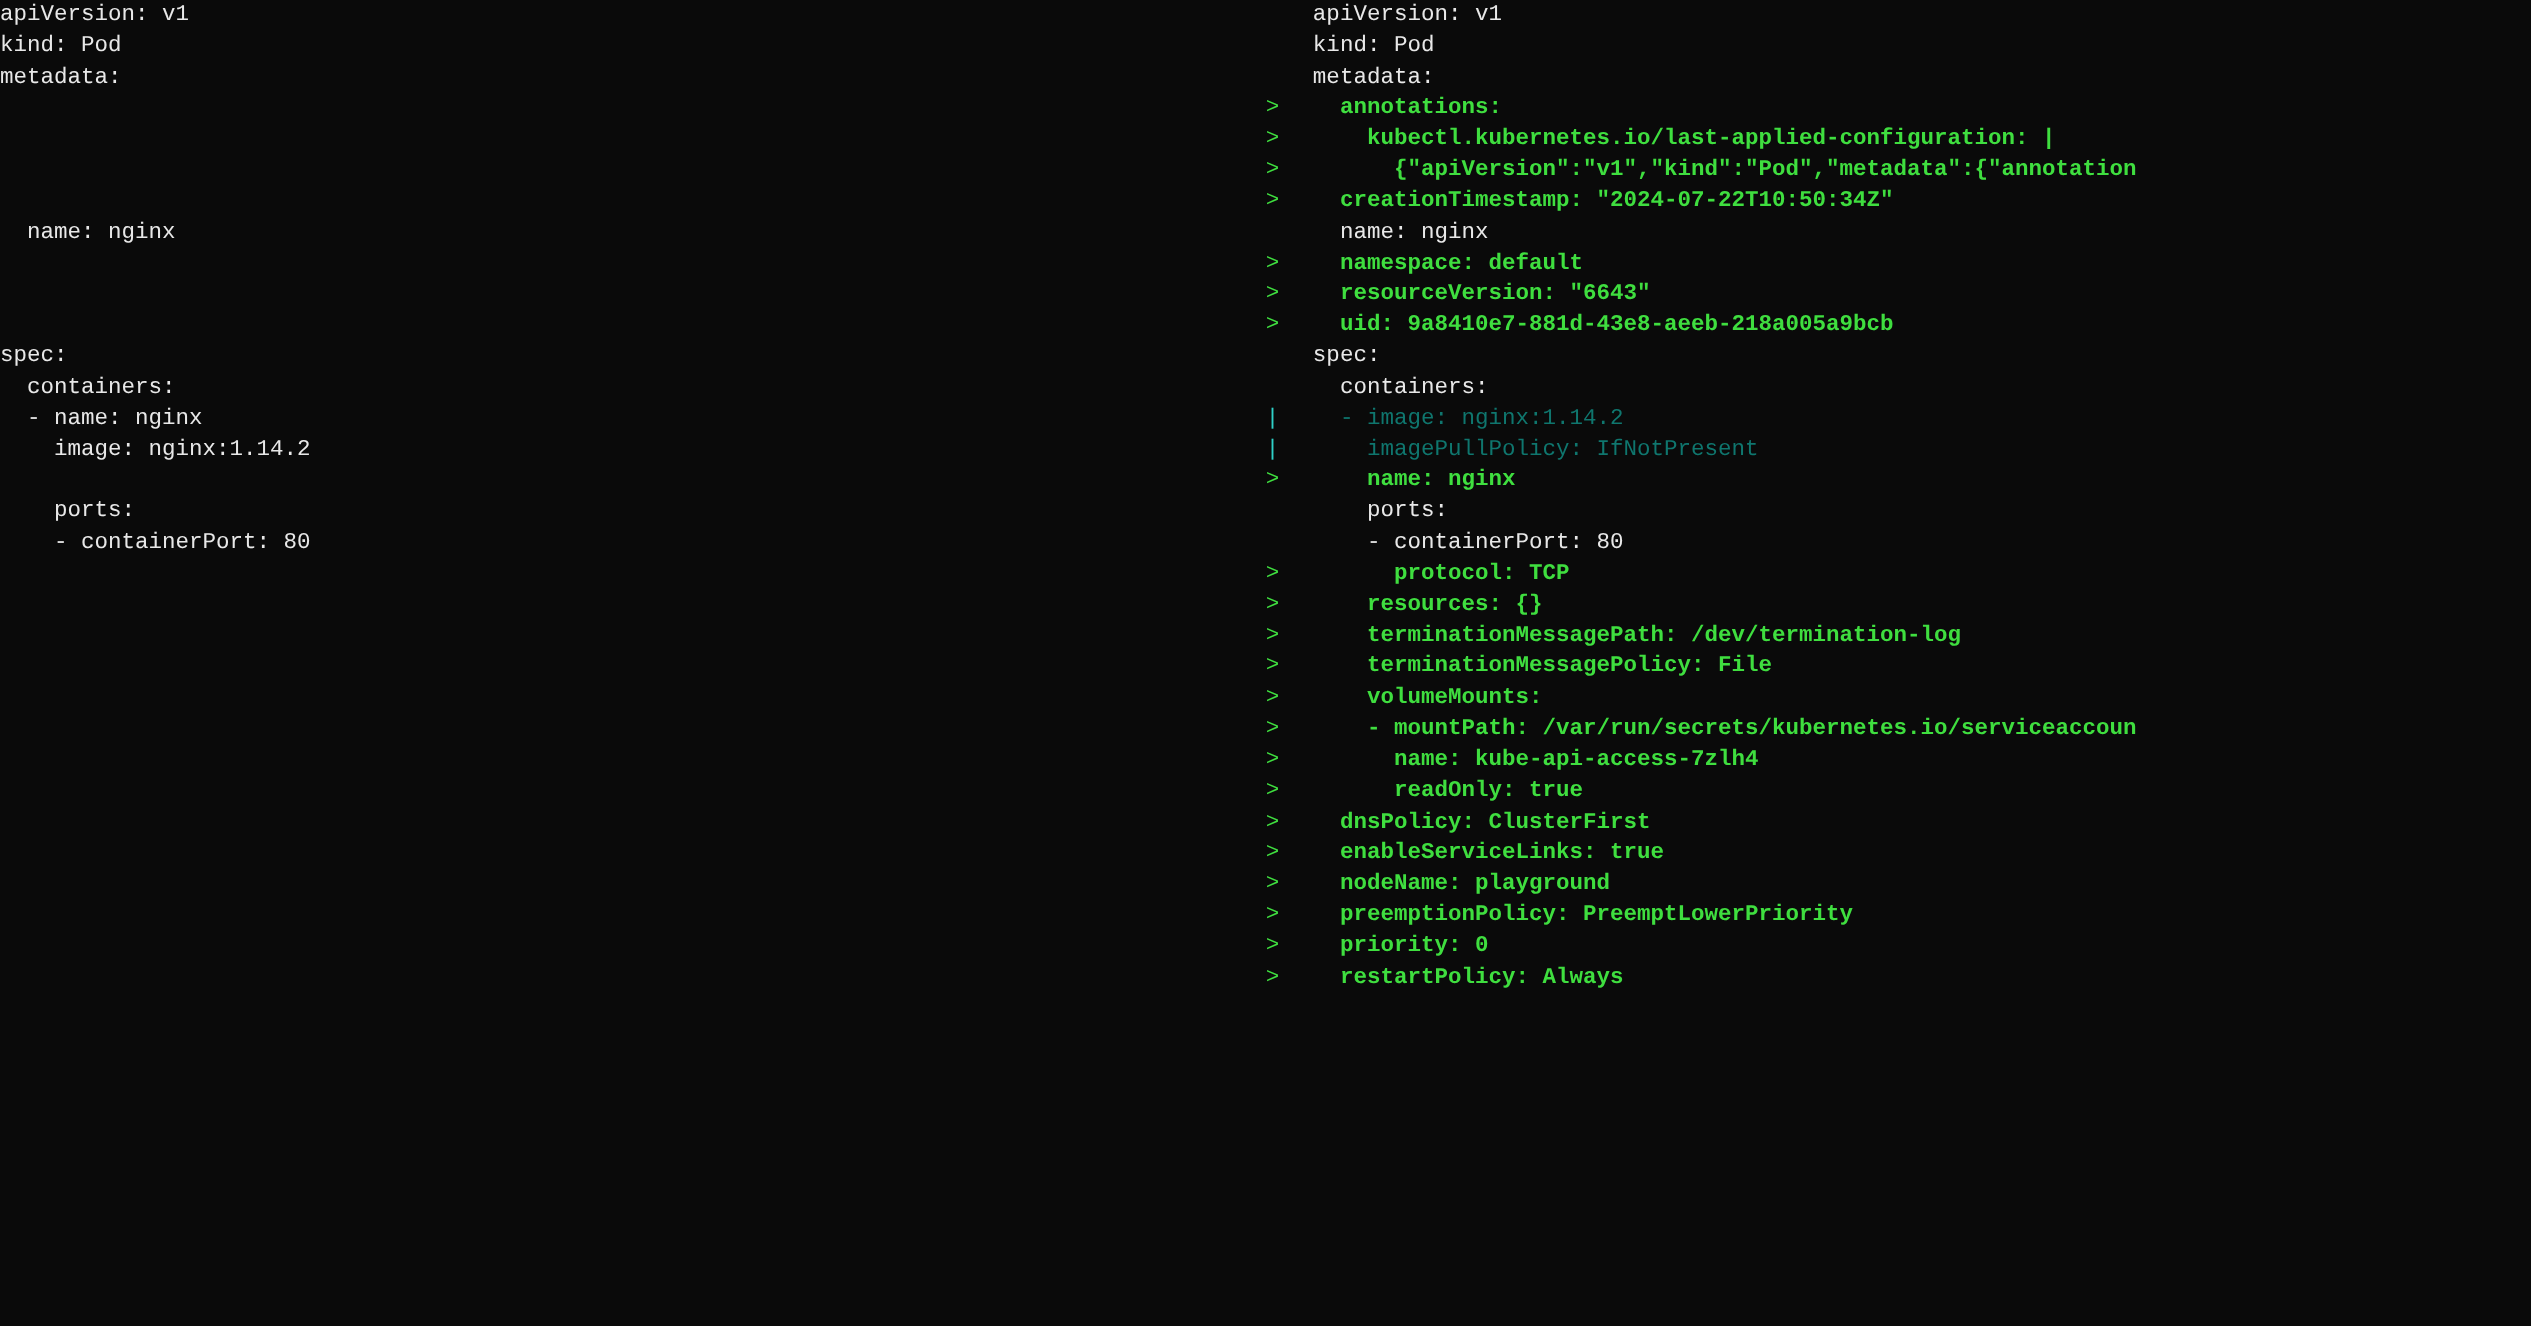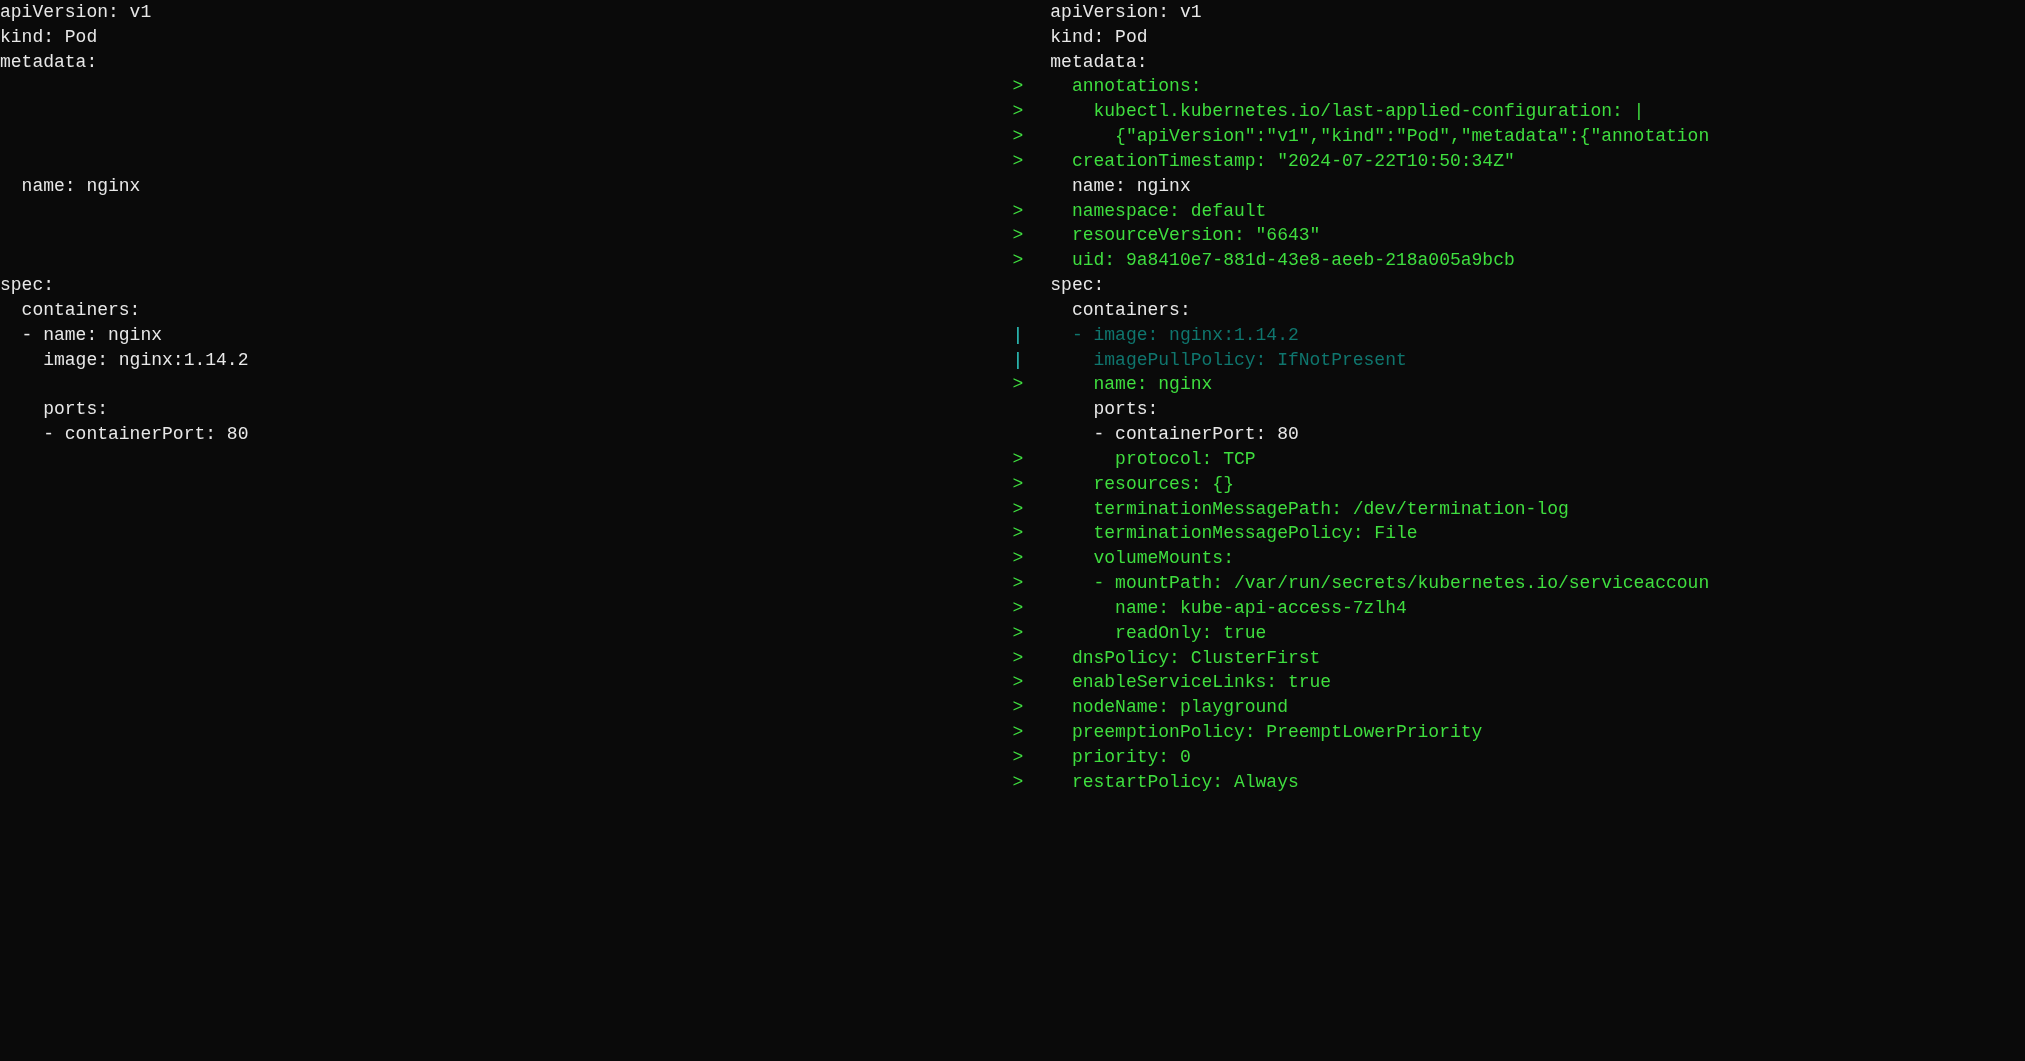--- a/index.html
+++ b/index.html
@@ -26,21 +26,21 @@
     }
     .left { width: 50%; }
     .right { width: 50%; }
     .line { display: block; min-height: 1.38em; }
     .marker {
       display: inline-block;
       width: 1.5ch;
       color: #3fde3f;
     }
     .marker-teal { color: #2fd0c8; }
-    .added { color: #3fde3f; }
+    .added { color: #3fde3f; font-weight: bold; }
     .changed { color: #0f766e; }
     .normal { color: #e8e8e8; }
   </style>
 </head>
 <body>
 
 <div class="diff-container">
   <div class="pane left" id="left-pane"><span class="line"><span class="normal">apiVersion: v1</span></span><span class="line"><span class="normal">kind: Pod</span></span><span class="line"><span class="normal">metadata:</span></span><span class="line"><span class="normal"></span></span><span class="line"><span class="normal"></span></span><span class="line"><span class="normal"></span></span><span class="line"><span class="normal"></span></span><span class="line"><span class="normal">  name: nginx</span></span><span class="line"><span class="normal"></span></span><span class="line"><span class="normal"></span></span><span class="line"><span class="normal"></span></span><span class="line"><span class="normal">spec:</span></span><span class="line"><span class="normal">  containers:</span></span><span class="line"><span class="normal">  - name: nginx</span></span><span class="line"><span class="normal">    image: nginx:1.14.2</span></span><span class="line"><span class="normal"></span></span><span class="line"><span class="normal">    ports:</span></span><span class="line"><span class="normal">    - containerPort: 80</span></span></div>
   <div class="pane right" id="right-pane"><span class="line"><span class="marker"> </span><span>  </span><span class="normal">apiVersion: v1</span></span><span class="line"><span class="marker"> </span><span>  </span><span class="normal">kind: Pod</span></span><span class="line"><span class="marker"> </span><span>  </span><span class="normal">metadata:</span></span><span class="line"><span class="marker">&gt;</span><span>  </span><span class="added">  annotations:</span></span><span class="line"><span class="marker">&gt;</span><span>  </span><span class="added">    kubectl.kubernetes.io/last-applied-configuration: |</span></span><span class="line"><span class="marker">&gt;</span><span>  </span><span class="added">      {"apiVersion":"v1","kind":"Pod","metadata":{"annotation</span></span><span class="line"><span class="marker">&gt;</span><span>  </span><span class="added">  creationTimestamp: "2024-07-22T10:50:34Z"</span></span><span class="line"><span class="marker"> </span><span>  </span><span class="normal">  name: nginx</span></span><span class="line"><span class="marker">&gt;</span><span>  </span><span class="added">  namespace: default</span></span><span class="line"><span class="marker">&gt;</span><span>  </span><span class="added">  resourceVersion: "6643"</span></span><span class="line"><span class="marker">&gt;</span><span>  </span><span class="added">  uid: 9a8410e7-881d-43e8-aeeb-218a005a9bcb</span></span><span class="line"><span class="marker"> </span><span>  </span><span class="normal">spec:</span></span><span class="line"><span class="marker"> </span><span>  </span><span class="normal">  containers:</span></span><span class="line"><span class="marker marker-teal">|</span><span>  </span><span class="changed">  - image: nginx:1.14.2</span></span><span class="line"><span class="marker marker-teal">|</span><span>  </span><span class="changed">    imagePullPolicy: IfNotPresent</span></span><span class="line"><span class="marker">&gt;</span><span>  </span><span class="added">    name: nginx</span></span><span class="line"><span class="marker"> </span><span>  </span><span class="normal">    ports:</span></span><span class="line"><span class="marker"> </span><span>  </span><span class="normal">    - containerPort: 80</span></span><span class="line"><span class="marker">&gt;</span><span>  </span><span class="added">      protocol: TCP</span></span><span class="line"><span class="marker">&gt;</span><span>  </span><span class="added">    resources: {}</span></span><span class="line"><span class="marker">&gt;</span><span>  </span><span class="added">    terminationMessagePath: /dev/termination-log</span></span><span class="line"><span class="marker">&gt;</span><span>  </span><span class="added">    terminationMessagePolicy: File</span></span><span class="line"><span class="marker">&gt;</span><span>  </span><span class="added">    volumeMounts:</span></span><span class="line"><span class="marker">&gt;</span><span>  </span><span class="added">    - mountPath: /var/run/secrets/kubernetes.io/serviceaccoun</span></span><span class="line"><span class="marker">&gt;</span><span>  </span><span class="added">      name: kube-api-access-7zlh4</span></span><span class="line"><span class="marker">&gt;</span><span>  </span><span class="added">      readOnly: true</span></span><span class="line"><span class="marker">&gt;</span><span>  </span><span class="added">  dnsPolicy: ClusterFirst</span></span><span class="line"><span class="marker">&gt;</span><span>  </span><span class="added">  enableServiceLinks: true</span></span><span class="line"><span class="marker">&gt;</span><span>  </span><span class="added">  nodeName: playground</span></span><span class="line"><span class="marker">&gt;</span><span>  </span><span class="added">  preemptionPolicy: PreemptLowerPriority</span></span><span class="line"><span class="marker">&gt;</span><span>  </span><span class="added">  priority: 0</span></span><span class="line"><span class="marker">&gt;</span><span>  </span><span class="added">  restartPolicy: Always</span></span></div>
 </div>

